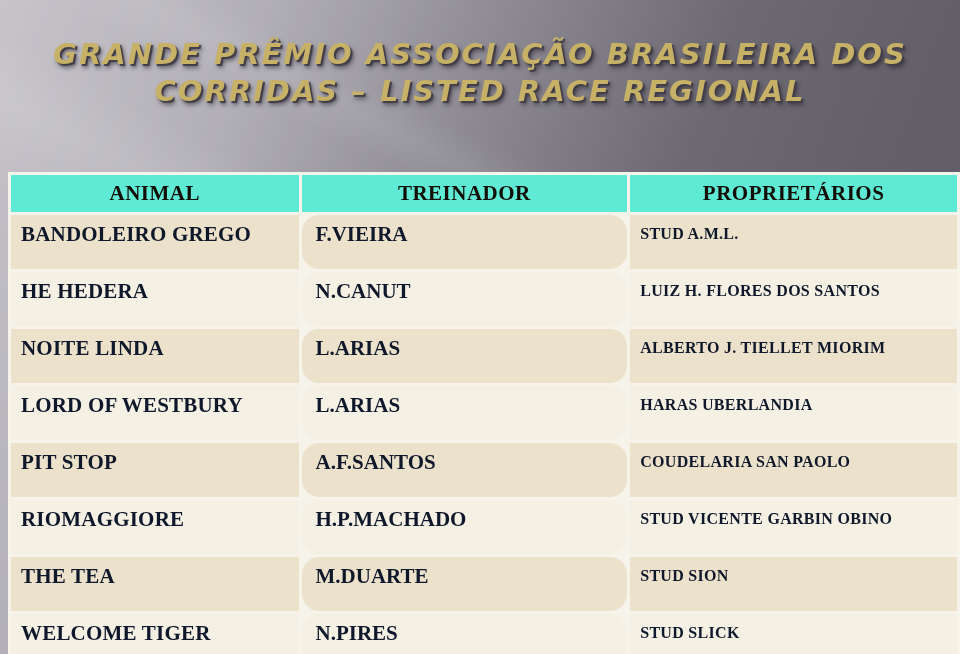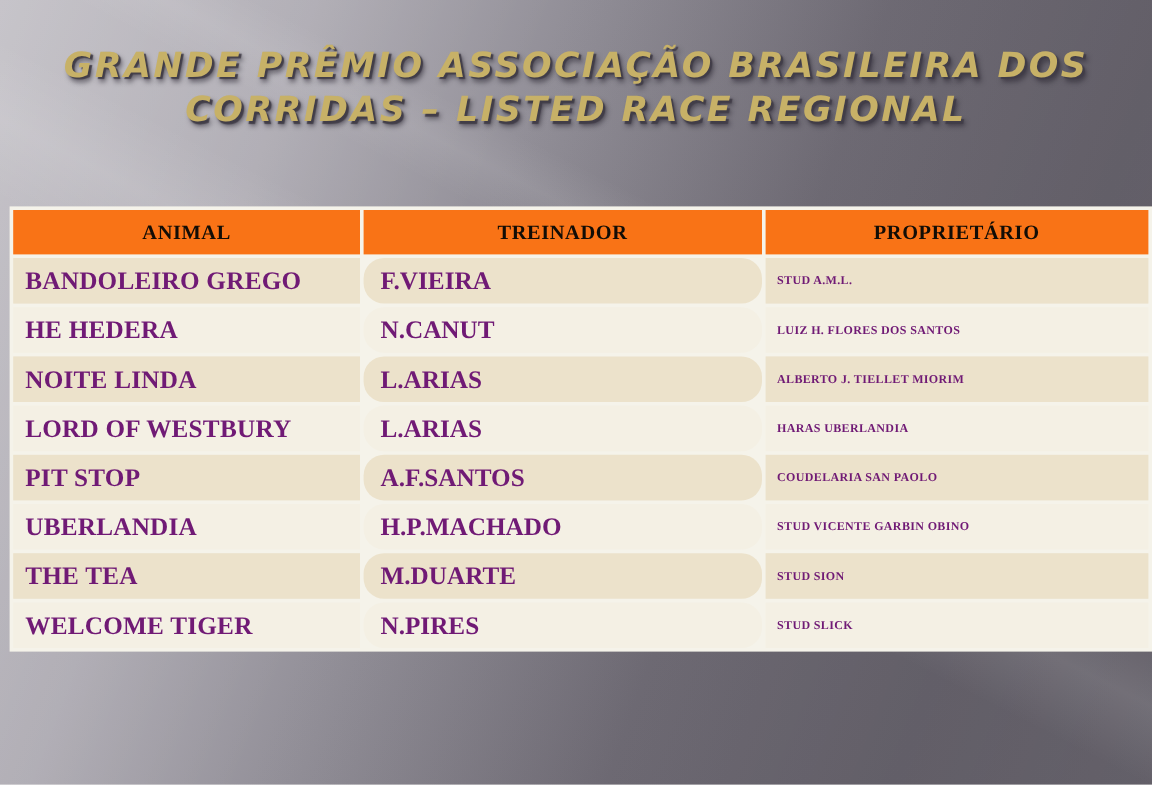--- a/index.html
+++ b/index.html
@@ -64,40 +64,40 @@
     top: 172px;
     width: 952px;
   }
   table.race {
     width: 100%;
     border-collapse: separate;
     border-spacing: 3px;
     background: #f5f3ea; 
   }
   table.race th {
-    background: #f97316;
+    background: #5eead4;
     color: #120d06;
     font-weight: bold;
-    font-size: 17px;
+    font-size: 21px;
     letter-spacing: 0.5px;
     text-align: center;
     height: 33px;
     padding: 2px 4px;
   }
   table.race td {
-    color: #701a75;
+    color: #0f172a;
     font-weight: bold;
     height: 34px;
-    padding: 2px 6px 2px 10px;
+    padding: 2px 6px 18px 10px;
     white-space: nowrap;
     overflow: hidden;
   }
   table.race td.c-animal    { width: 278px; font-size: 21px; letter-spacing: 0.2px; }
   table.race td.c-treinador { width: 330px; font-size: 21px; padding-left: 14px; border-radius: 17px; }
-  table.race td.c-prop      { width: 320px; font-size: 10px; padding-left: 10px; letter-spacing: 0.3px; font-family: Liberation Serif, serif; }
+  table.race td.c-prop      { width: 320px; font-size: 16px; padding-left: 10px; letter-spacing: 0.3px; font-family: Liberation Serif, serif; }
   tbody tr:nth-child(odd) td  { background: #ece2cb; }
   tbody tr:nth-child(even) td { background: #f4f0e4; }
 </style>
 </head>
 <body>
 
 <div class="slide">
 
   <div class="beam beam-overlay"></div>
   <div class="beam beam-1"></div>
@@ -107,21 +107,21 @@
     <div>GRANDE PRÊMIO ASSOCIAÇÃO BRASILEIRA DOS</div>
     <div>CORRIDAS – LISTED RACE REGIONAL</div>
   </div>
 
   <div class="table-wrap">
     <table class="race">
       <thead>
         <tr>
           <th>ANIMAL</th>
           <th>TREINADOR</th>
-          <th>PROPRIETÁRIO</th>
+          <th>PROPRIETÁRIOS</th>
         </tr>
       </thead>
       <tbody>
         <tr>
           <td class="c-animal">BANDOLEIRO GREGO</td>
           <td class="c-treinador">F.VIEIRA</td>
           <td class="c-prop">STUD A.M.L.</td>
         </tr>
         <tr>
           <td class="c-animal">HE HEDERA</td>
@@ -137,21 +137,21 @@
           <td class="c-animal">LORD OF WESTBURY</td>
           <td class="c-treinador">L.ARIAS</td>
           <td class="c-prop">HARAS UBERLANDIA</td>
         </tr>
         <tr>
           <td class="c-animal">PIT STOP</td>
           <td class="c-treinador">A.F.SANTOS</td>
           <td class="c-prop">COUDELARIA SAN PAOLO</td>
         </tr>
         <tr>
-          <td class="c-animal">UBERLANDIA</td>
+          <td class="c-animal">RIOMAGGIORE</td>
           <td class="c-treinador">H.P.MACHADO</td>
           <td class="c-prop">STUD VICENTE GARBIN OBINO</td>
         </tr>
         <tr>
           <td class="c-animal">THE TEA</td>
           <td class="c-treinador">M.DUARTE</td>
           <td class="c-prop">STUD SION</td>
         </tr>
         <tr>
           <td class="c-animal">WELCOME TIGER</td>

